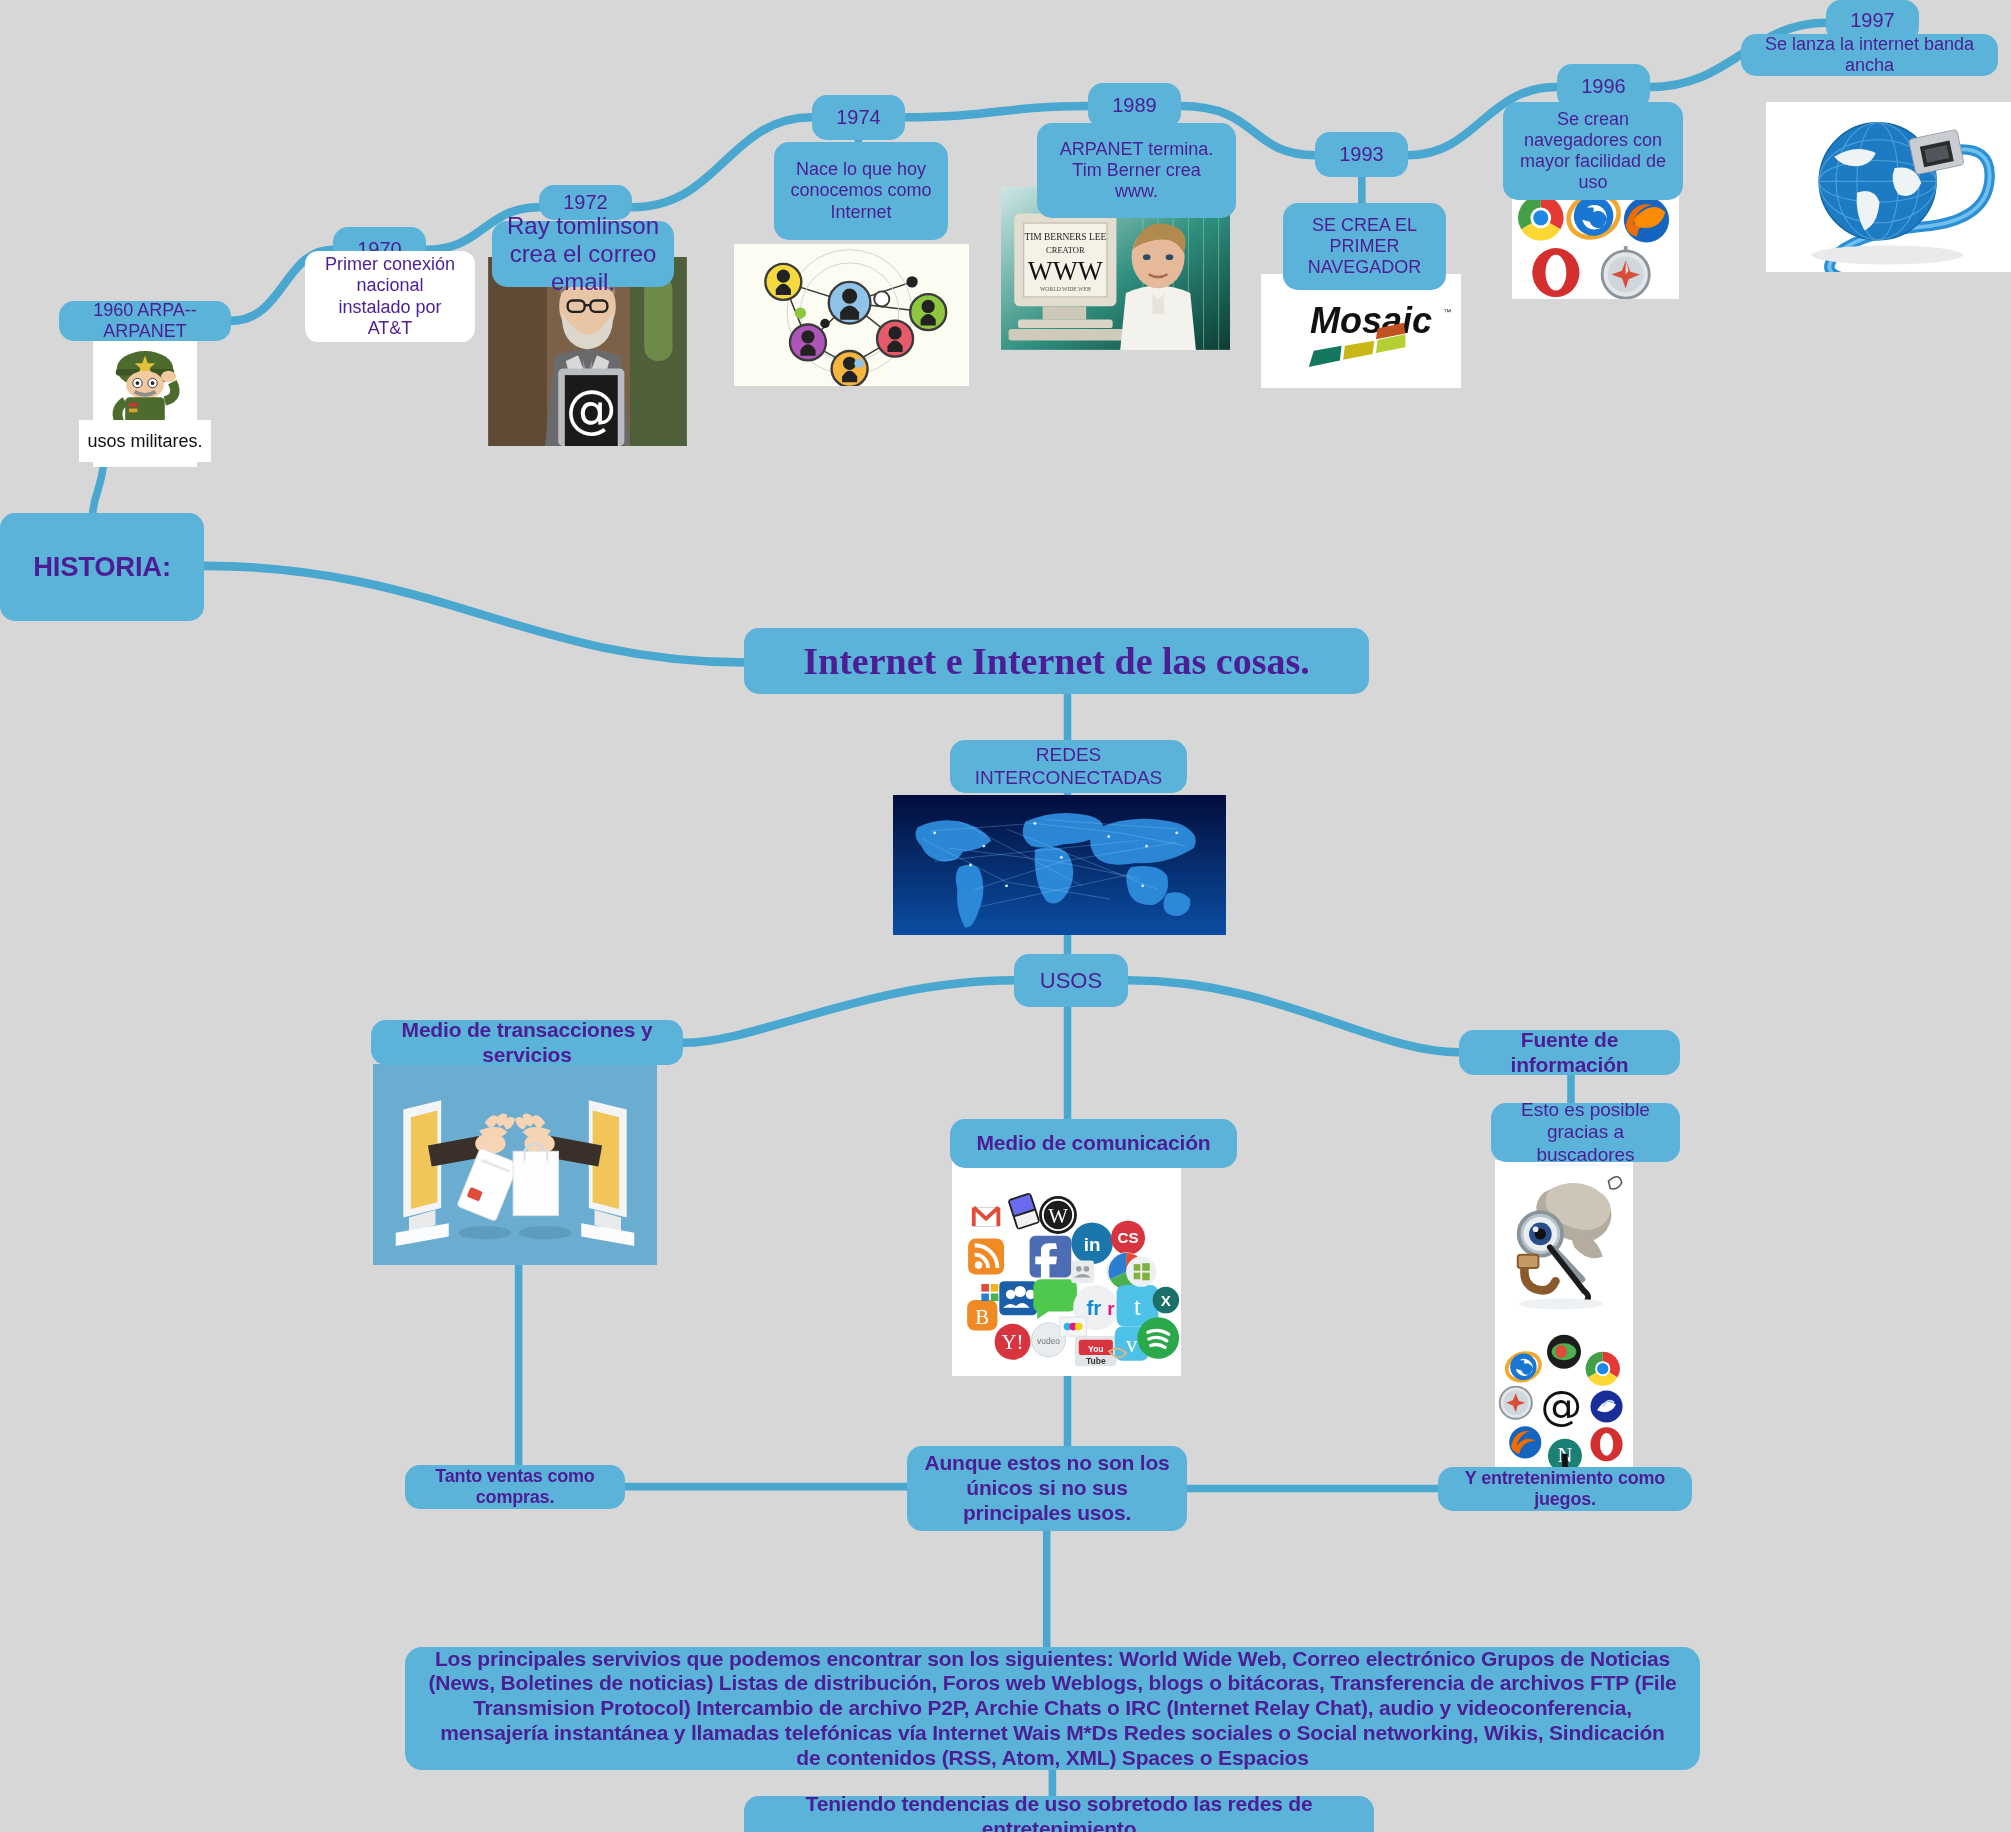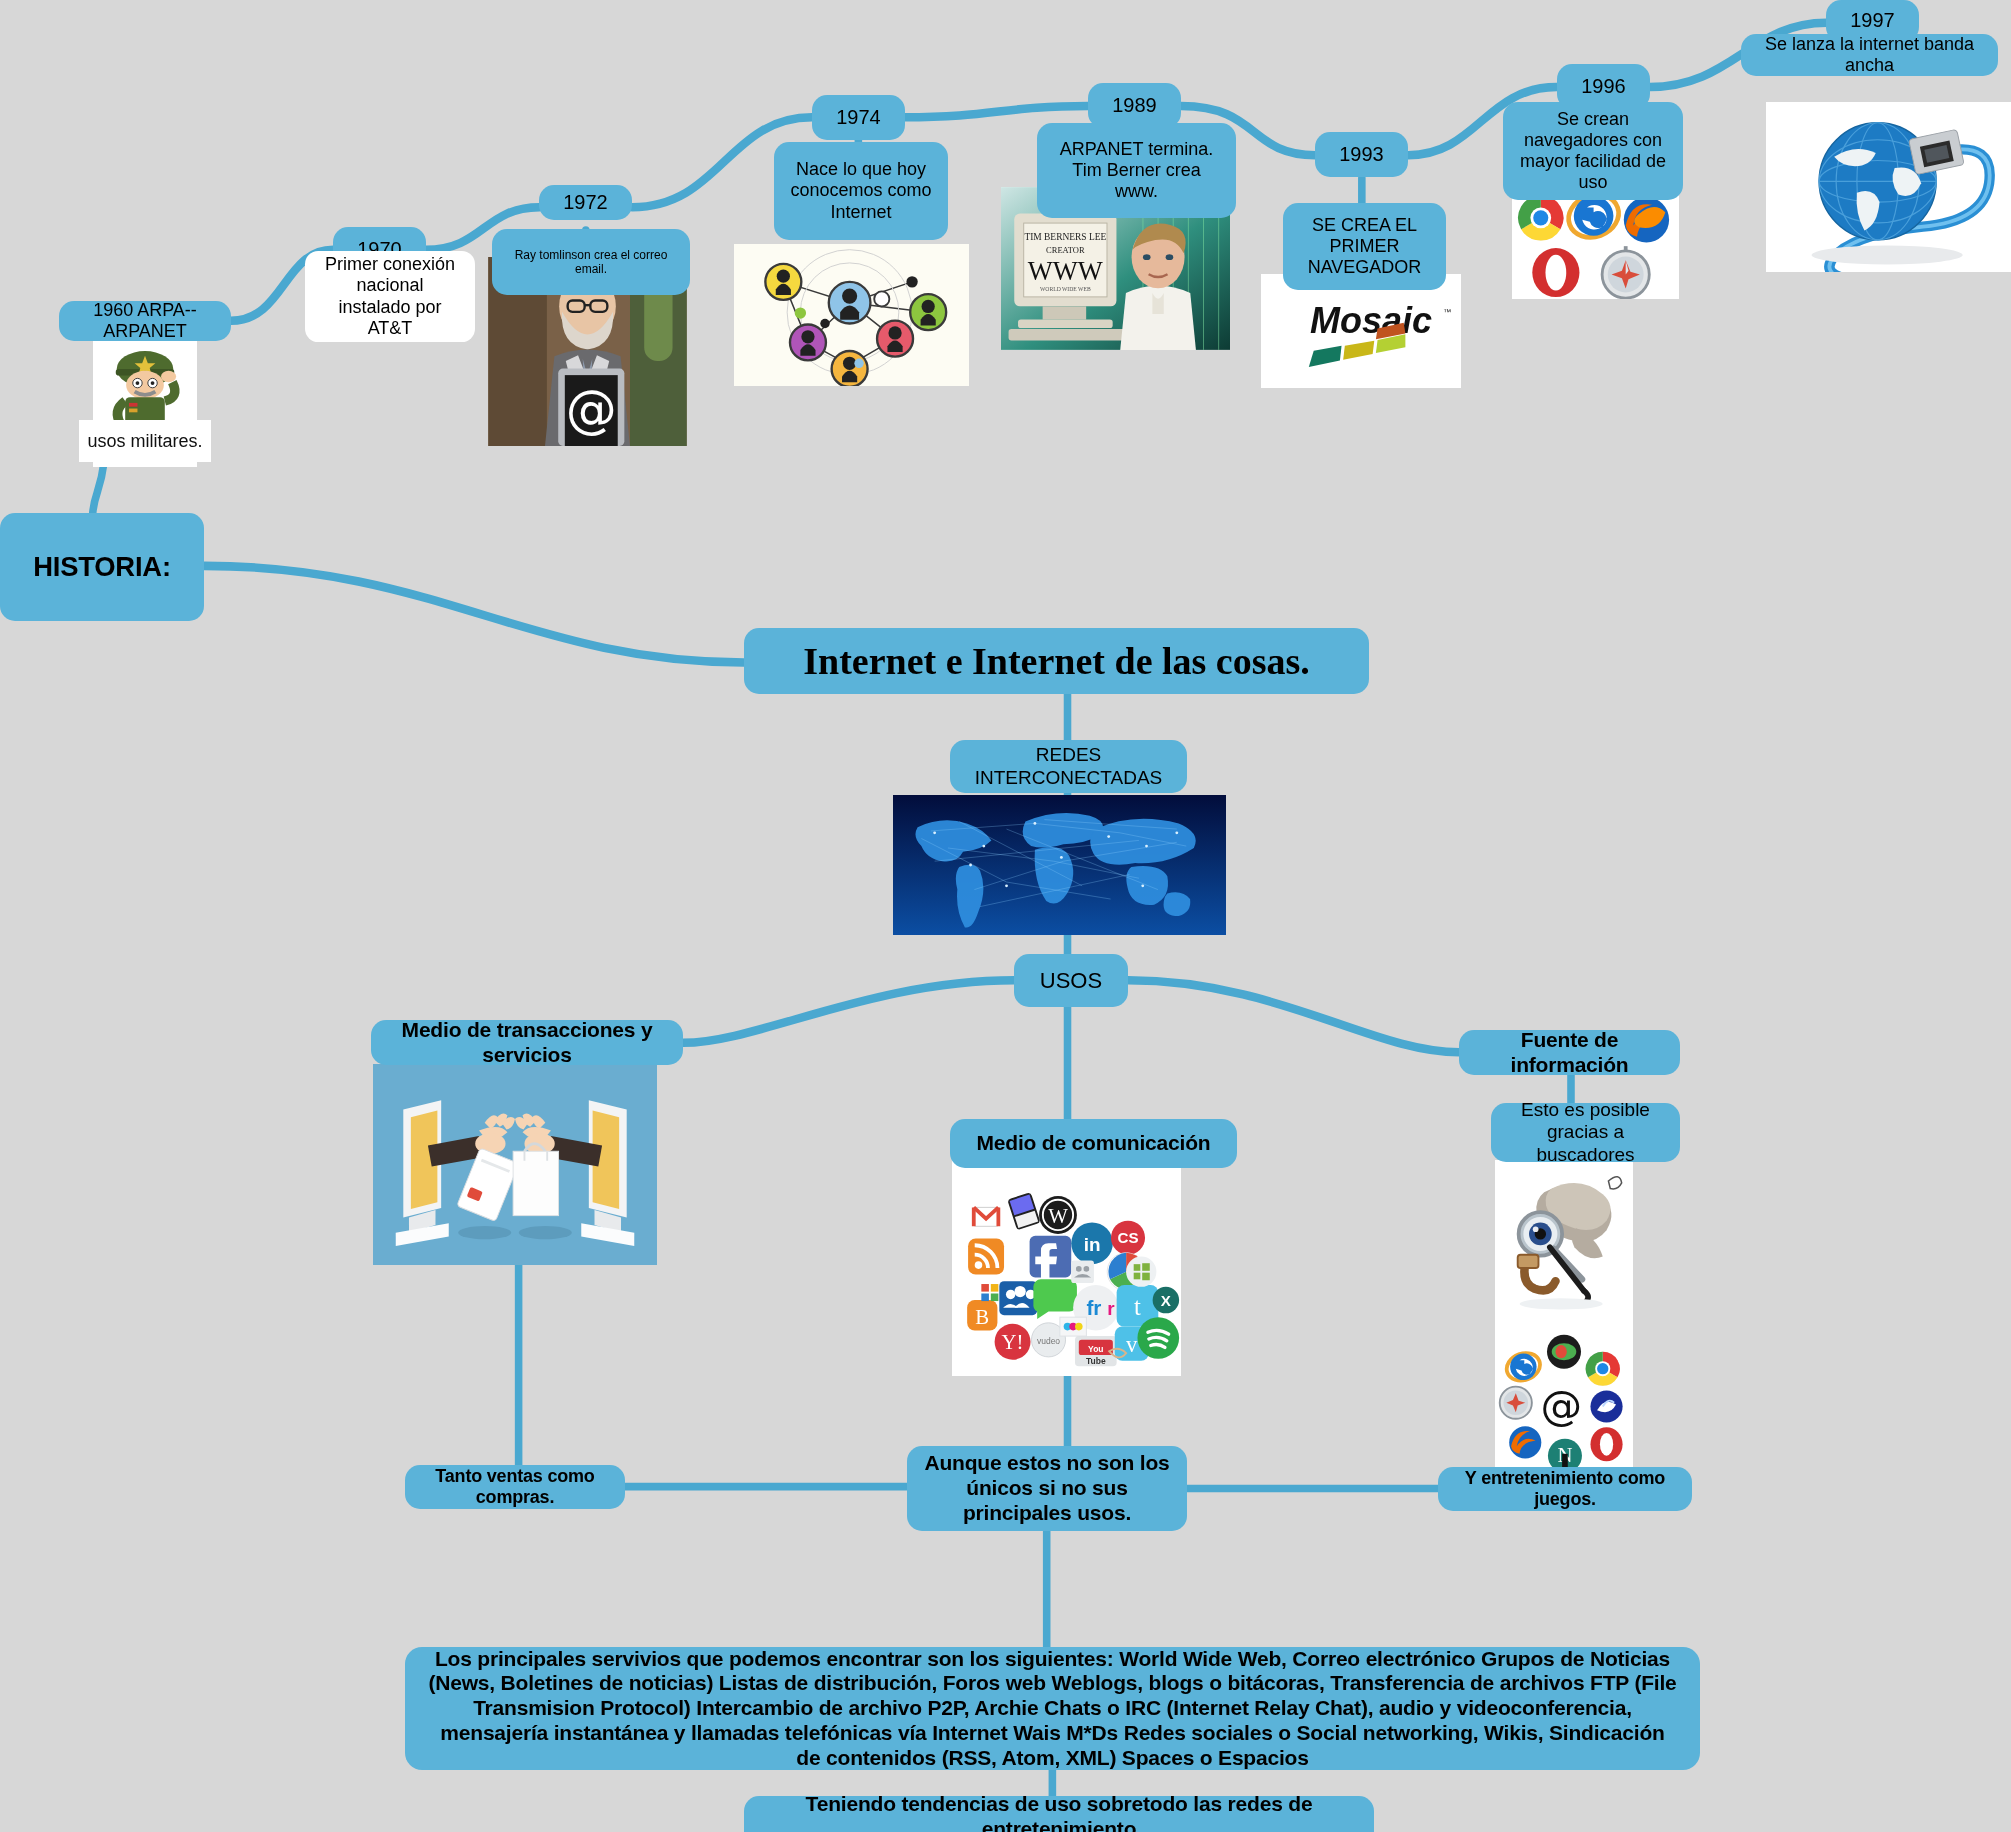--- a/index.html
+++ b/index.html
@@ -10,42 +10,42 @@
     position:relative;overflow:hidden;
   }
   #canvas{position:absolute;inset:0;}
   #edges{position:absolute;left:0;top:0;width:2012px;height:1832px;pointer-events:none;}
 
   
   .node{
     position:absolute;
     background:#5bb3d9;
     border-radius:15px;
-    color:#000000;
+    color:#4c1d95;
     display:flex;align-items:center;justify-content:center;
     text-align:center;
     box-sizing:border-box;
     padding:5.7px 13.2px;
     line-height:1.18;
     z-index:5;
   }
   .node.white{background:#ffffff;border-radius:13.2px;}
   .cond{font-family:"Liberation Sans Narrow","Liberation Sans",sans-serif;font-stretch:condensed;font-weight:bold;letter-spacing:-0.2px;}
   .serif{font-family:"Liberation Serif",serif;font-weight:bold;}
 
   
   .pic{position:absolute;overflow:hidden;z-index:4;background:#fff;}
   .pic svg{display:block;width:100%;height:100%;}
 
   
   #n-1960{left:59px;top:301px;width:172px;height:40px;font-size:18px;}
   #n-1970-year{left:333px;top:227px;width:93px;height:45px;font-size:20px;}
   #n-1970-txt{left:305px;top:251px;width:170px;height:91px;font-size:18px;}
   #n-1972-year{left:539px;top:185px;width:93px;height:35px;font-size:20px;}
-  #n-1972-txt{left:492px;top:229px;width:198px;height:66px;font-size:12px;}
+  #n-1972-txt{left:492px;top:221px;width:182px;height:66px;font-size:24px;}
   #n-1974-year{left:812px;top:95px;width:93px;height:45px;font-size:20px;}
   #n-1974-txt{left:774px;top:142px;width:174px;height:98px;font-size:18px;}
   #n-1989-year{left:1088px;top:83px;width:93px;height:45px;font-size:20px;}
   #n-1989-txt{left:1037px;top:123px;width:199px;height:95px;font-size:18px;}
   #n-1993-year{left:1315px;top:132px;width:93px;height:45px;font-size:20px;}
   #n-1993-txt{left:1283px;top:203px;width:163px;height:87px;font-size:18px;}
   #n-1996-year{left:1557px;top:64px;width:93px;height:45px;font-size:20px;}
   #n-1996-txt{left:1503px;top:102px;width:180px;height:98px;font-size:18px;}
   #n-1997-year{left:1826px;top:0px;width:93px;height:42px;font-size:20px;}
   #n-1997-txt{left:1741px;top:34px;width:257px;height:42px;font-size:18px;}

